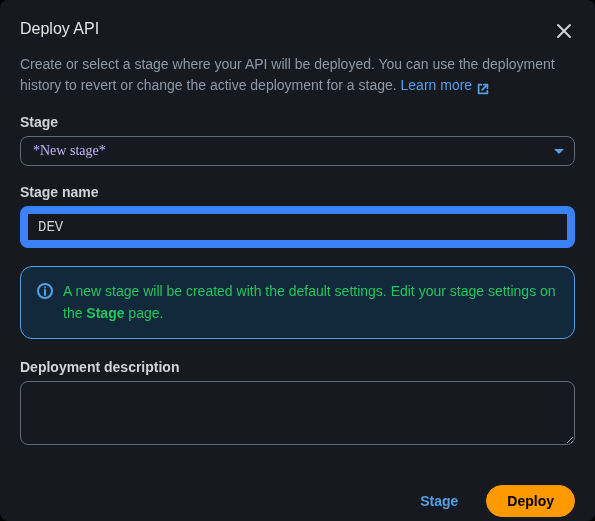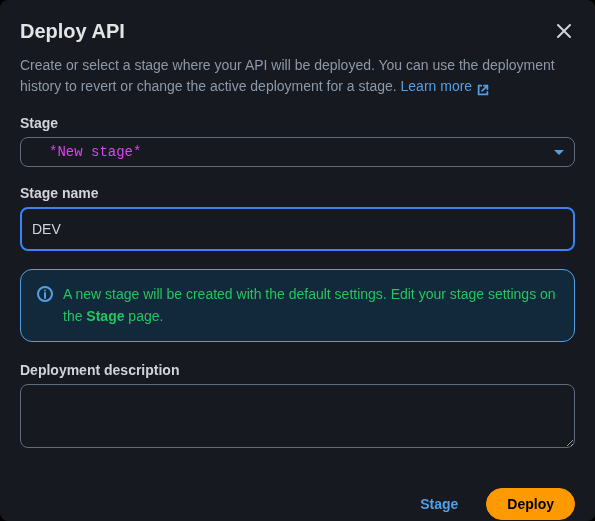--- a/index.html
+++ b/index.html
@@ -25,22 +25,22 @@
       flex-direction: column;
       color: #d1d5db;
     }
     .modal-header {
       padding: 20px 20px 12px 20px;
       display: flex;
       justify-content: space-between;
       align-items: flex-start;
     }
     .modal-title {
-      font-size: 20px;
-      font-weight: 700;
+      font-size: 16px;
+      font-weight: 400;
       color: #e4e4e4;
     }
     .close-btn {
       background: transparent;
       border: none;
       cursor: pointer;
       padding: 2px;
       display: flex;
       align-items: center;
       justify-content: center;
@@ -77,46 +77,46 @@
     }
     .select-wrapper {
       position: relative;
       width: 100%;
     }
     .select-field {
       width: 100%;
       background: #16191f;
       border: 1px solid #5f6b7a;
       border-radius: 8px;
-      padding: 6px 30px 6px 28px;
-      color: #d946ef;
+      padding: 6px 30px 6px 12px;
+      color: #c4b5fd;
       font-size: 14px;
       cursor: pointer;
       text-align: left;
-      font-family: Liberation Mono, monospace;
+      font-family: Liberation Serif, serif;
     }
     .select-caret {
       position: absolute;
       right: 10px;
       top: 50%;
       transform: translateY(-50%);
       pointer-events: none;
     }
     .select-caret svg {
       fill: #539fe5;
     }
     .text-input {
       width: 100%;
       background: #16191f;
-      border: 2px solid #3b82f6;
-      border-radius: 8px;
-      padding: 12px 10px;
-      color: #d1d5db;
-      font-size: 14px;
-      font-family: Liberation Sans, sans-serif;
+      border: 8px solid #3b82f6;
+      border-radius: 8px;
+      padding: 5px 10px;
+      color: #d1d5db;
+      font-size: 14px;
+      font-family: Liberation Mono, monospace;
       outline: none;
     }
     .info-alert {
       margin: 0 20px 20px 20px;
       background: #12293b;
       border: 1px solid #539fe5;
       border-radius: 12px;
       padding: 14px 16px;
       display: flex;
       gap: 10px;

